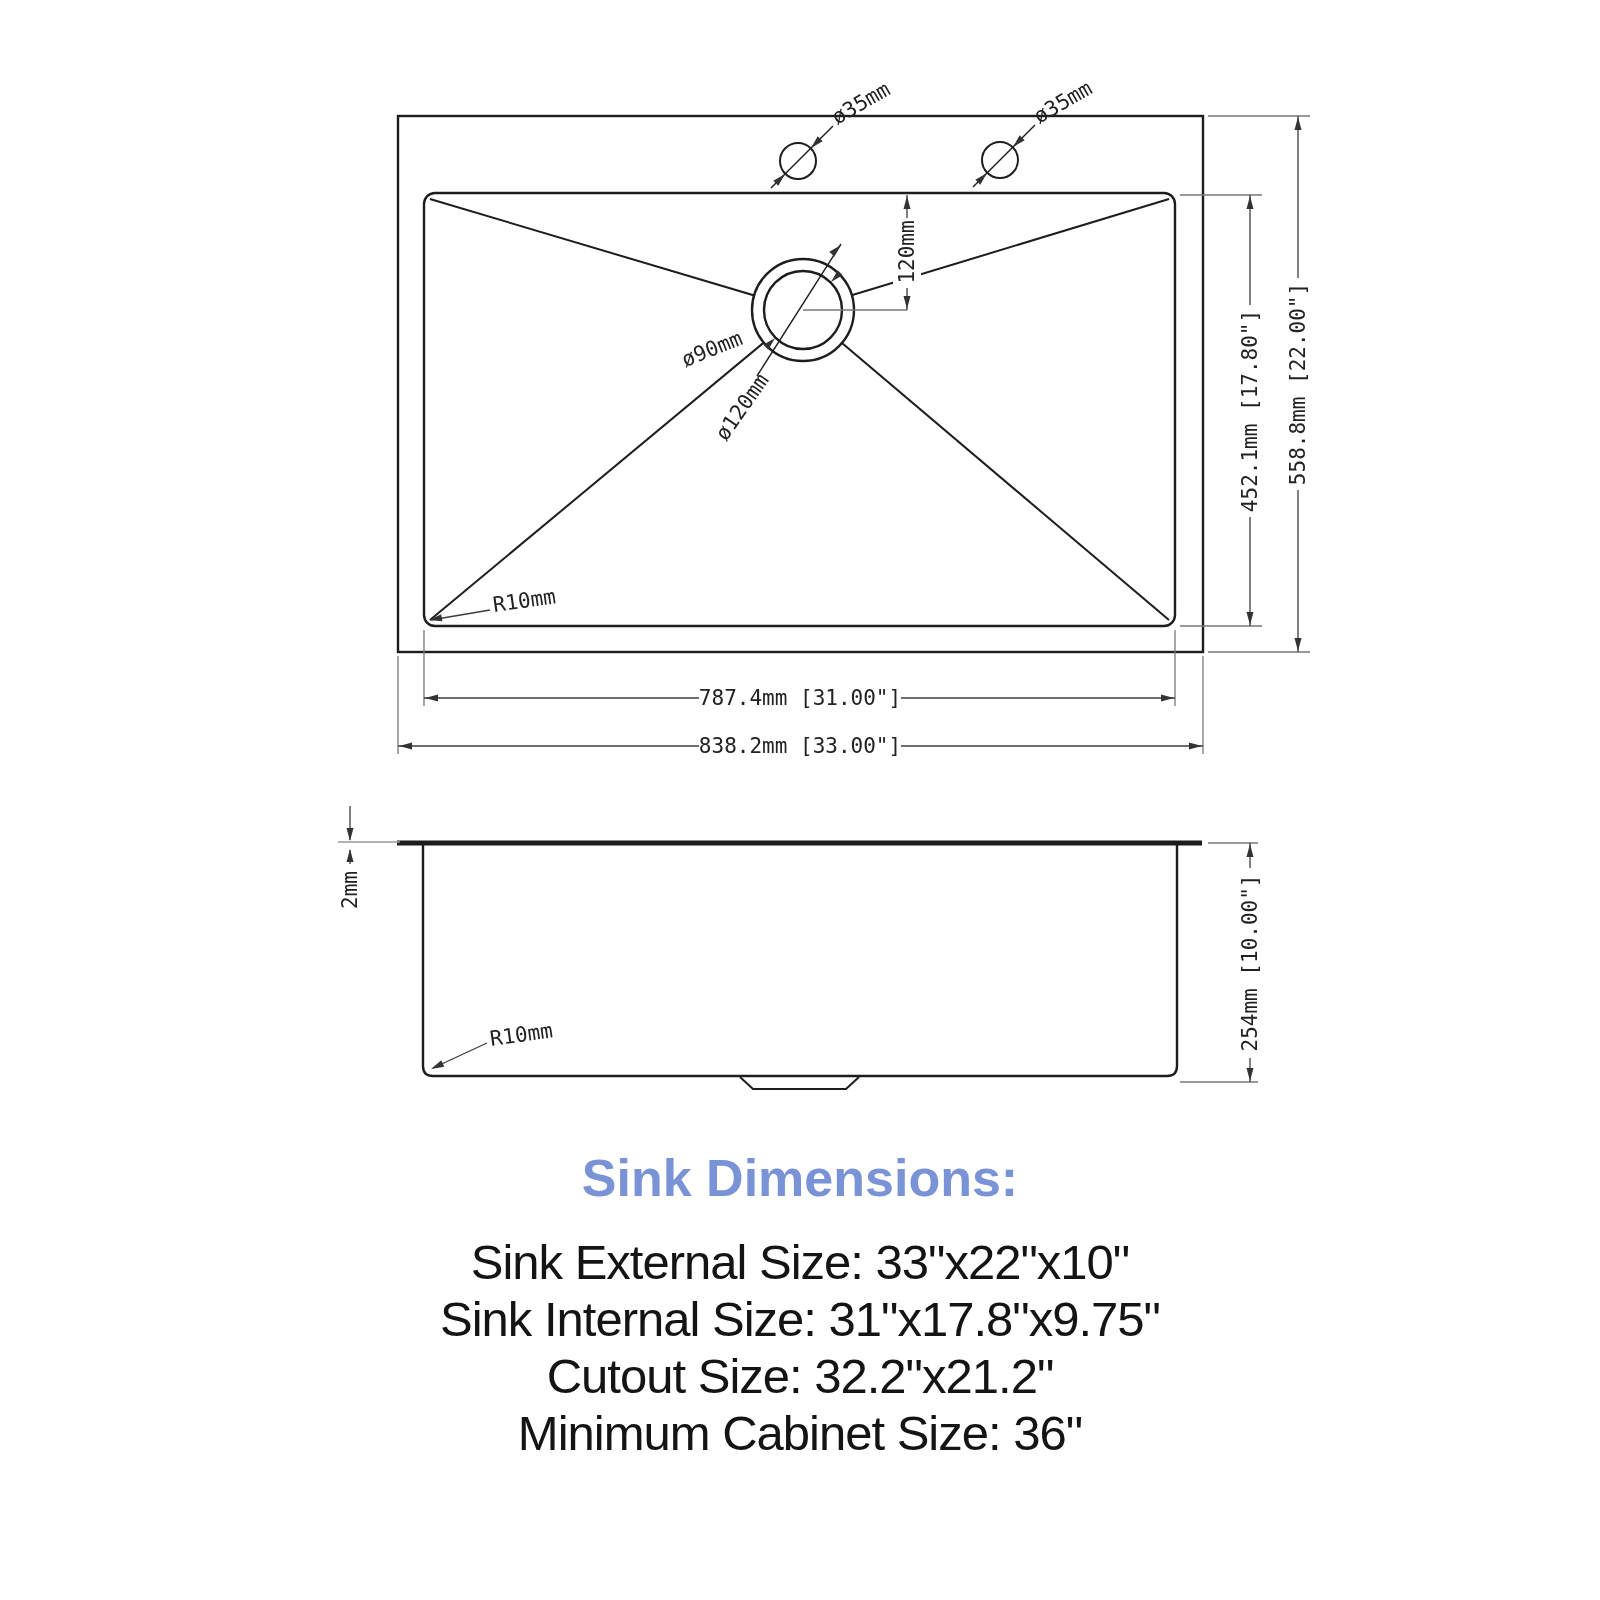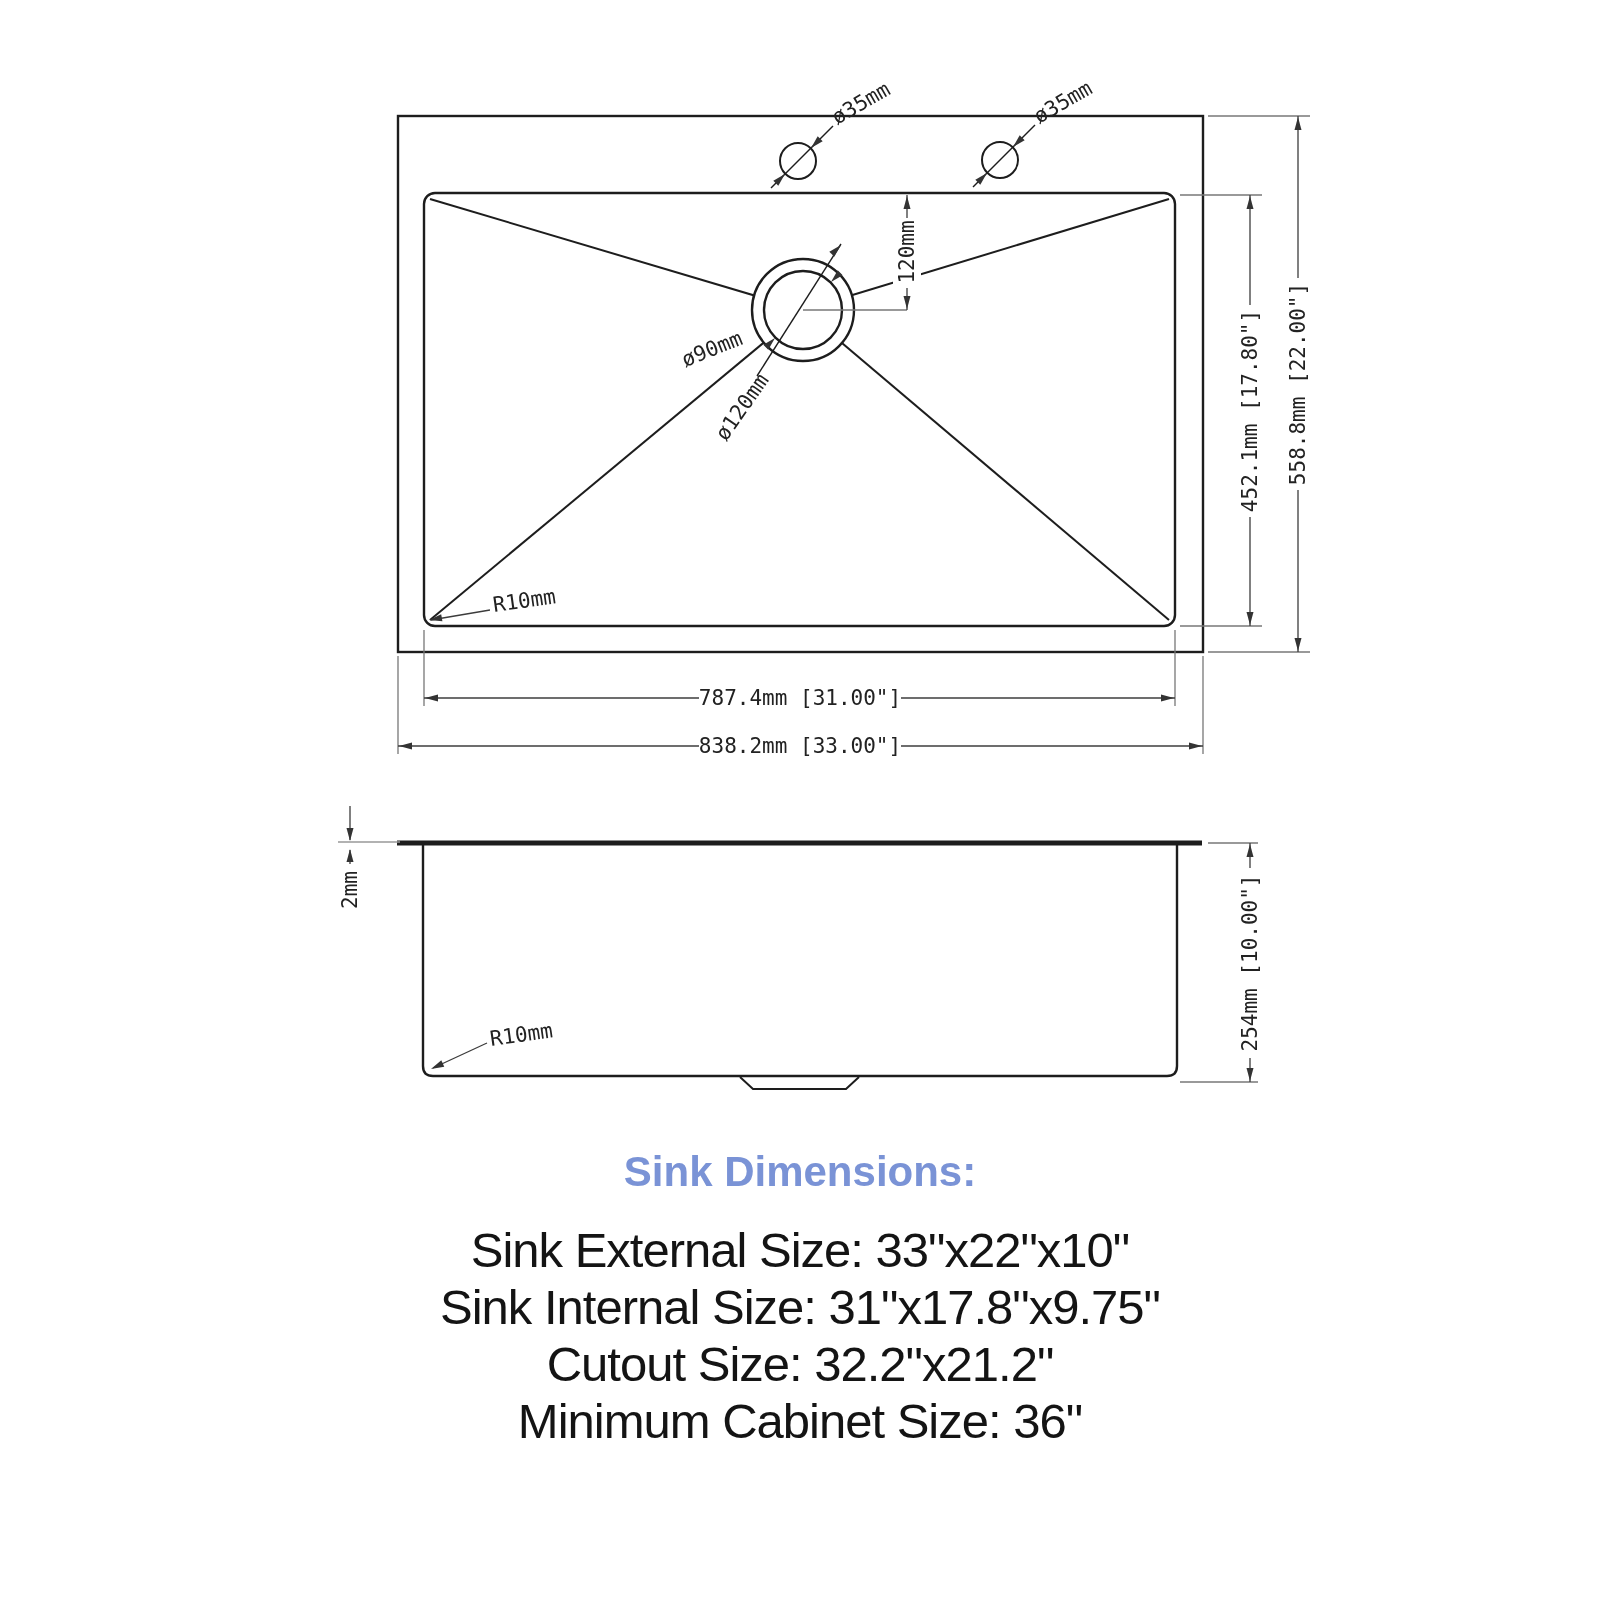--- a/index.html
+++ b/index.html
@@ -16,21 +16,21 @@
     font-size:21px;
     fill:#222222;
   }
   .spec-block{
     position:absolute;
     left:0; top:1148px;
     width:1600px;
     text-align:center;
   }
   .spec-heading{
-    font-size:42px;
+    font-size:52px;
     font-weight:bold;
     letter-spacing:0px;
     margin:0 0 26px 0;
   }
   .spec-line{
     font-size:49px;
     line-height:57px;
     color:#141414;
     letter-spacing:-1px;
   }

